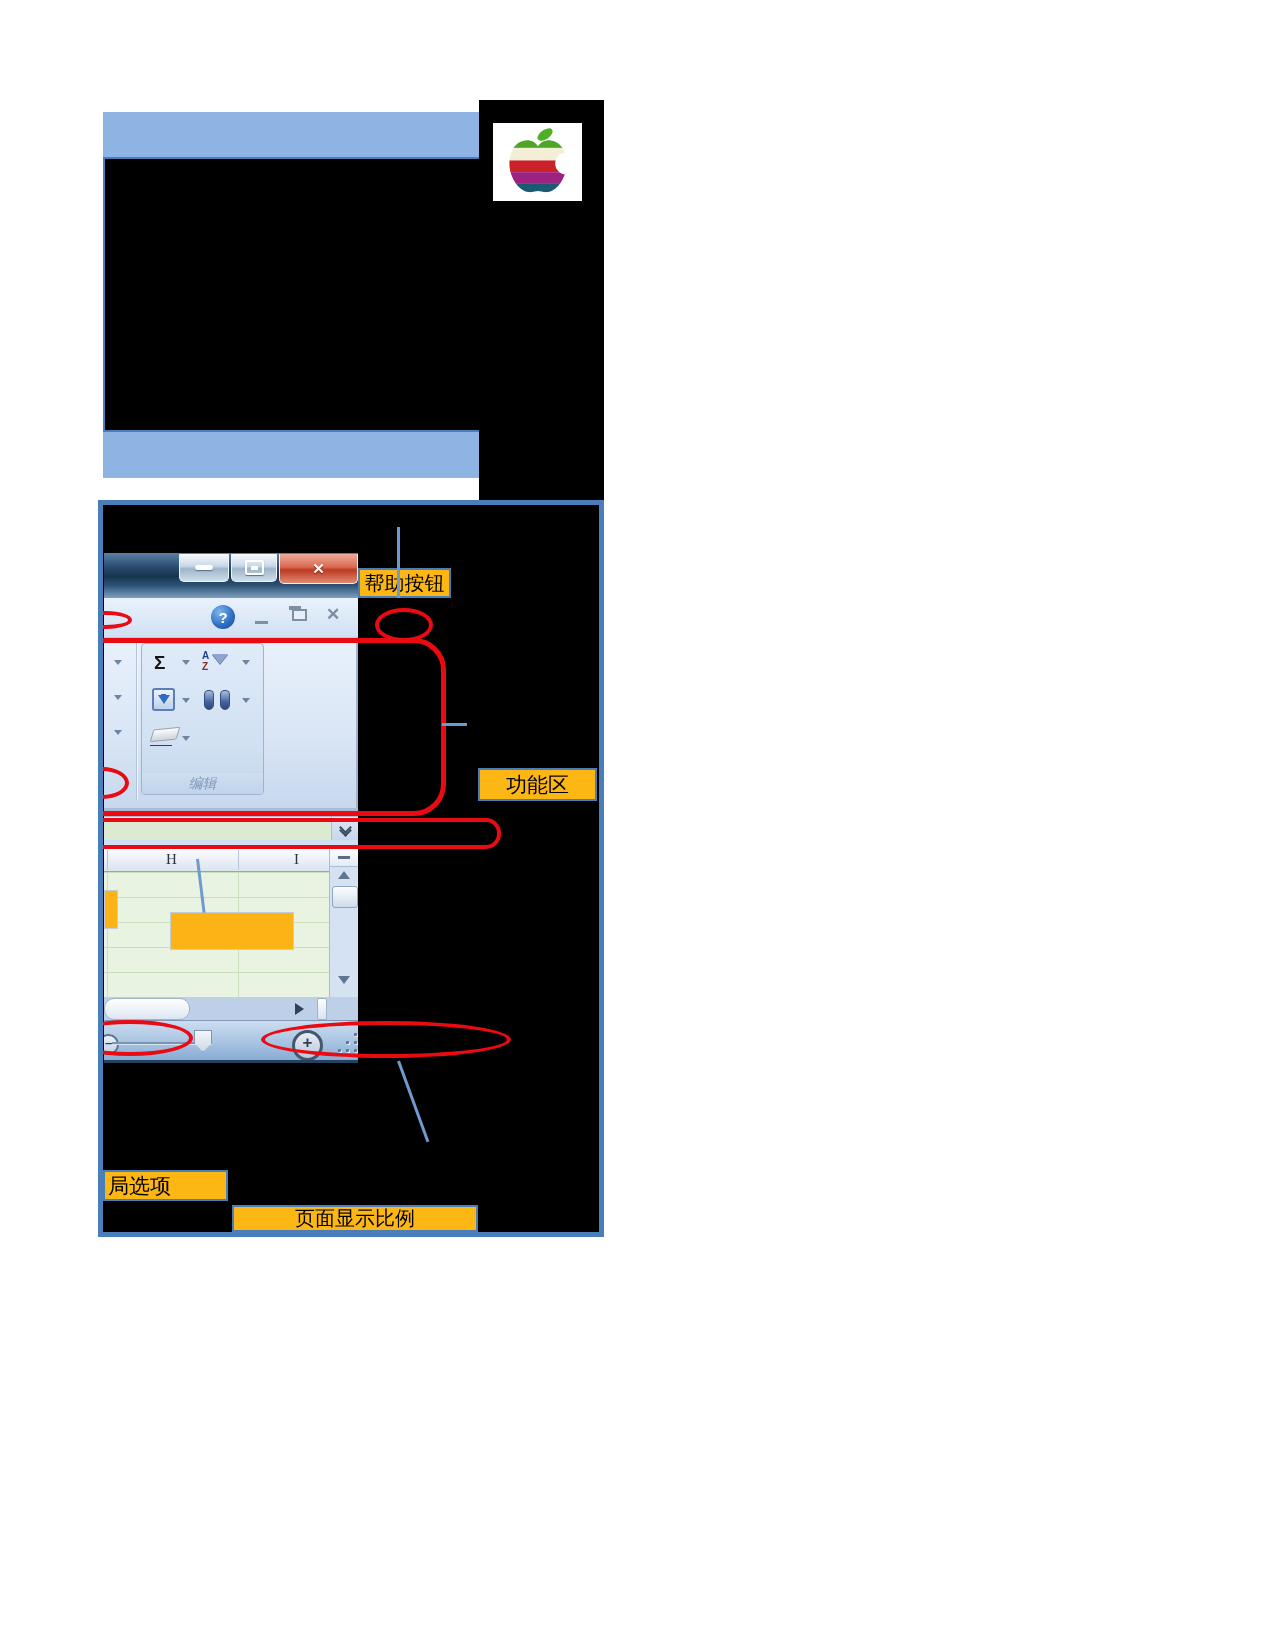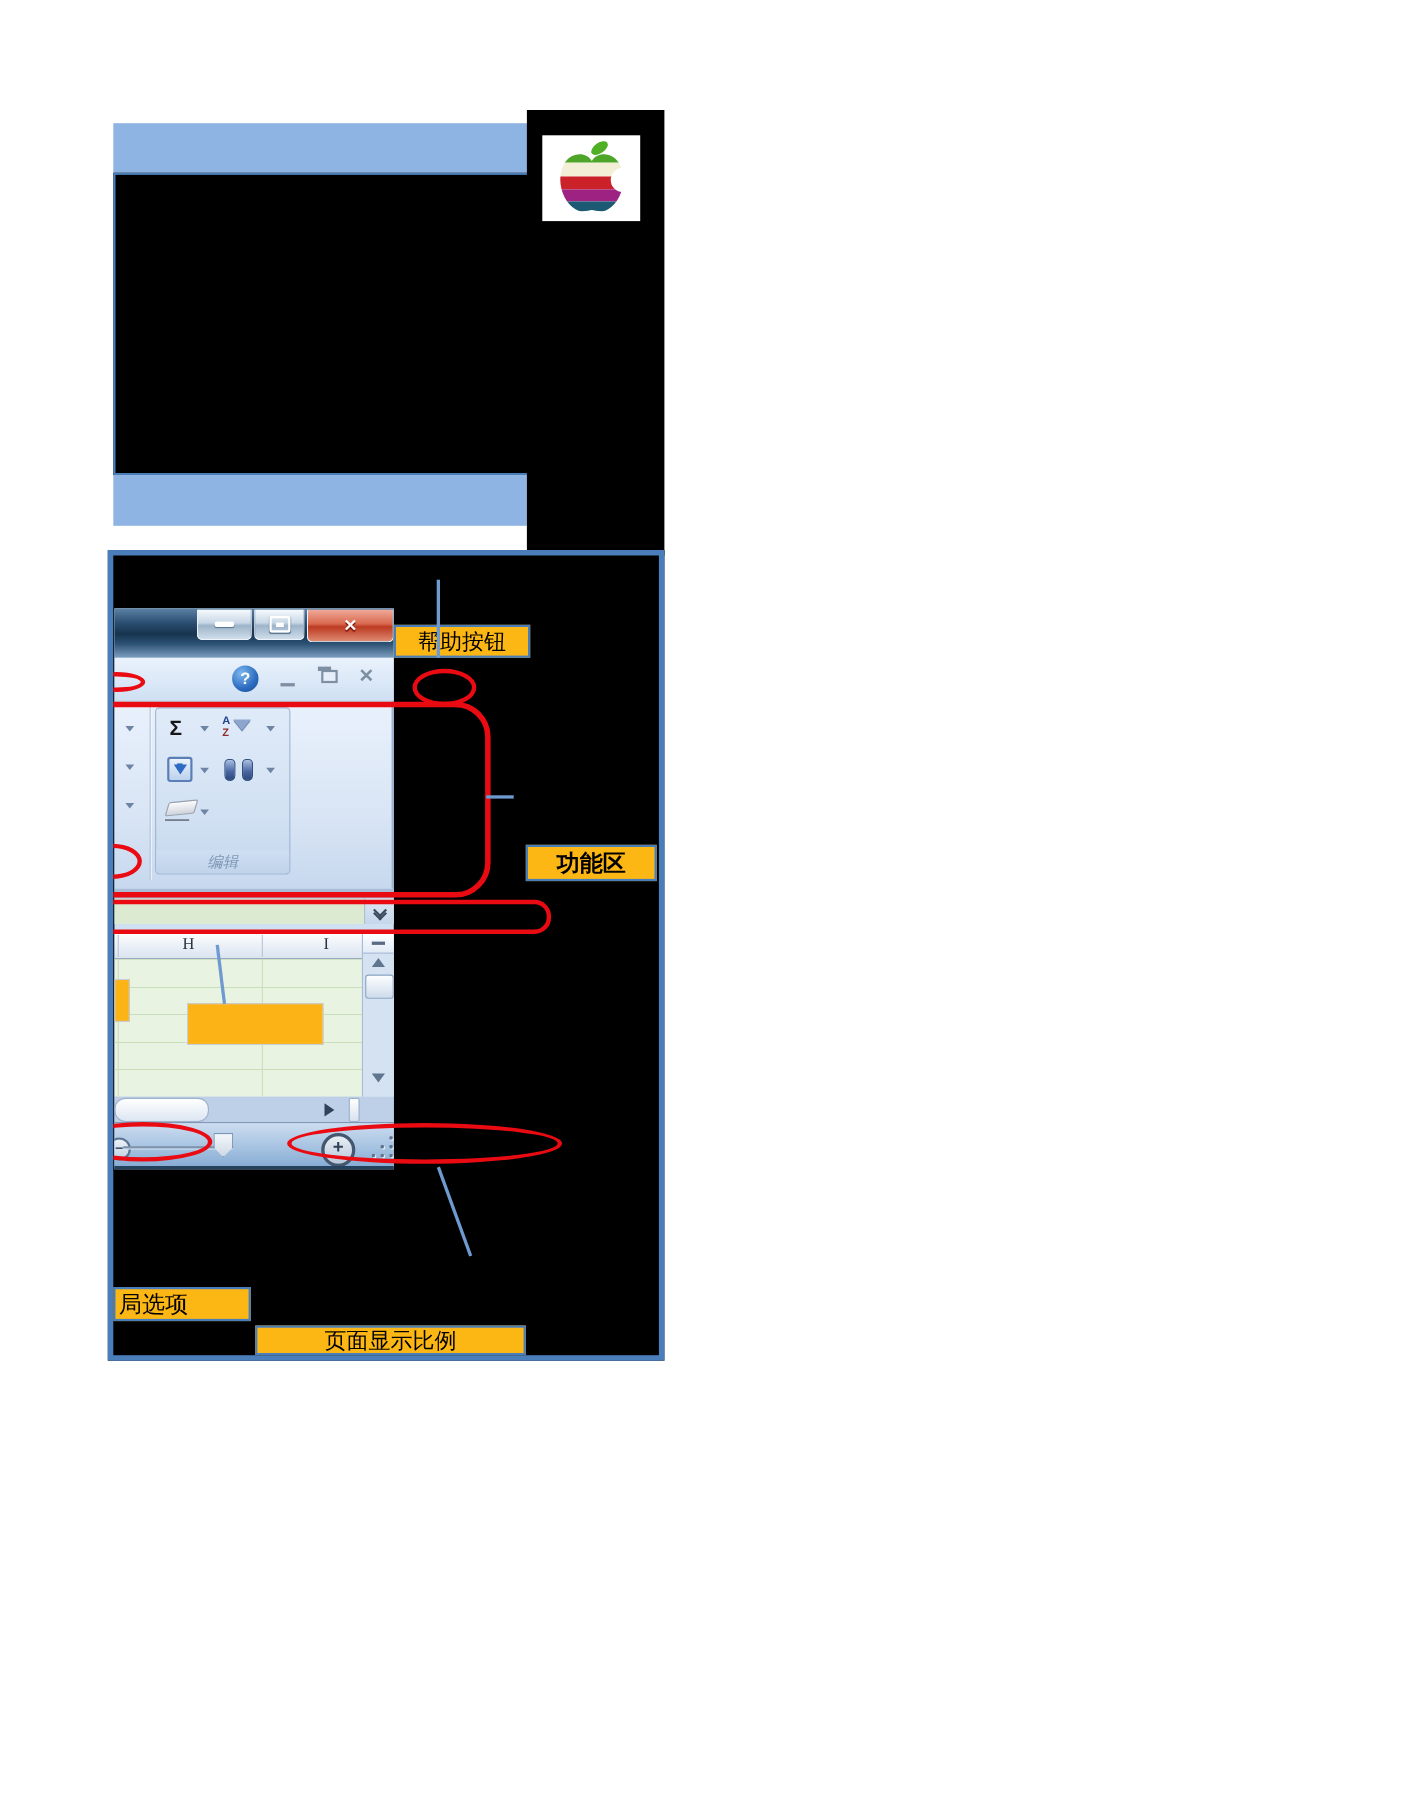--- a/index.html
+++ b/index.html
@@ -122,22 +122,22 @@
   
   .callout{background:#6f9ad0;z-index:5;}
   #c1{left:294px;top:22px;width:3px;height:71px;}
   #c2{left:339px;top:218px;width:25px;height:3px;}
   #c4{left:294px;top:556px;width:3px;height:86px;transform:rotate(-20deg);transform-origin:top center;}
   #c3{left:92px;top:11px;width:3px;height:54px;background:#6f9ad0;transform:rotate(-7deg);transform-origin:top center;}
 
   
   .olabel{background:#fdb714;border:2px solid #4a7ebb;color:#000;z-index:4;
     display:flex;align-items:center;overflow:hidden;white-space:nowrap;}
-  #l1{left:255px;top:63px;width:124px;height:30px;font-size:20px;justify-content:center;text-align:right;}
-  #l2{left:375px;top:263px;width:119px;height:33px;font-size:21px;justify-content:center;font-weight:bold;}
+  #l1{left:255px;top:63px;width:93px;height:30px;font-size:20px;justify-content:center;text-align:right;}
+  #l2{left:375px;top:263px;width:119px;height:33px;font-size:21px;justify-content:center;}
   #l3{left:0;top:665px;width:125px;height:31px;font-size:21px;padding-left:3px;}
   #l4{left:129px;top:700px;width:246px;height:27px;font-size:20px;justify-content:center;}
 </style>
 </head>
 <body>
 
 <div id="page">
 
   <div class="abs" id="tl-header"></div>
   <div class="abs" id="tl-black"></div>

